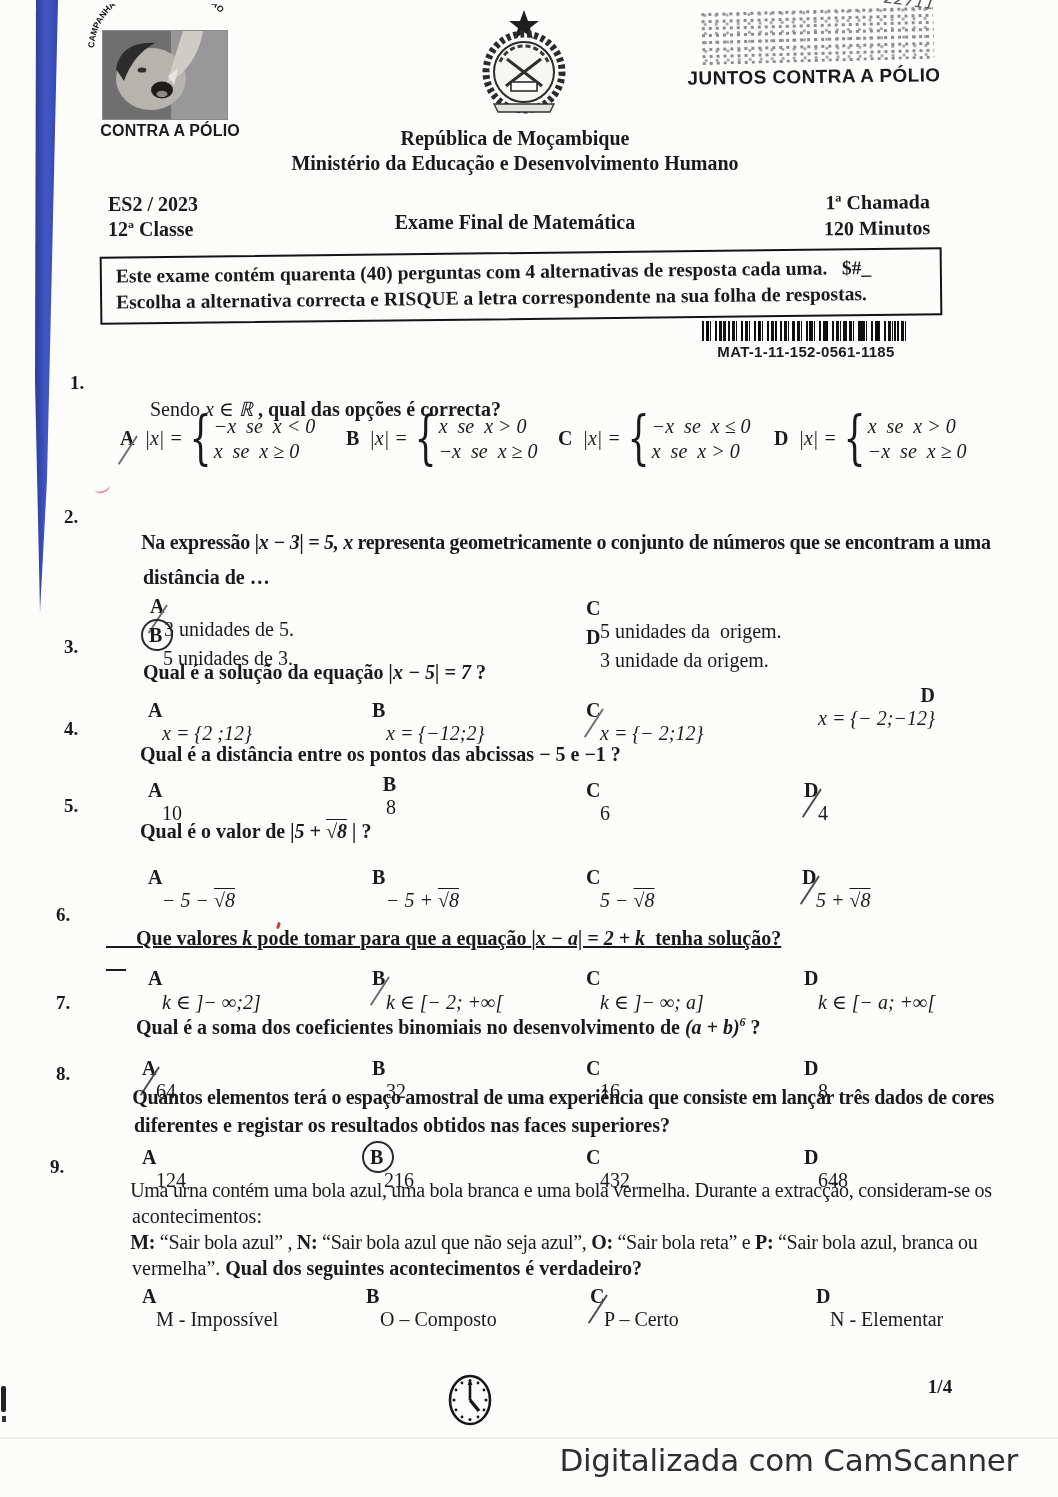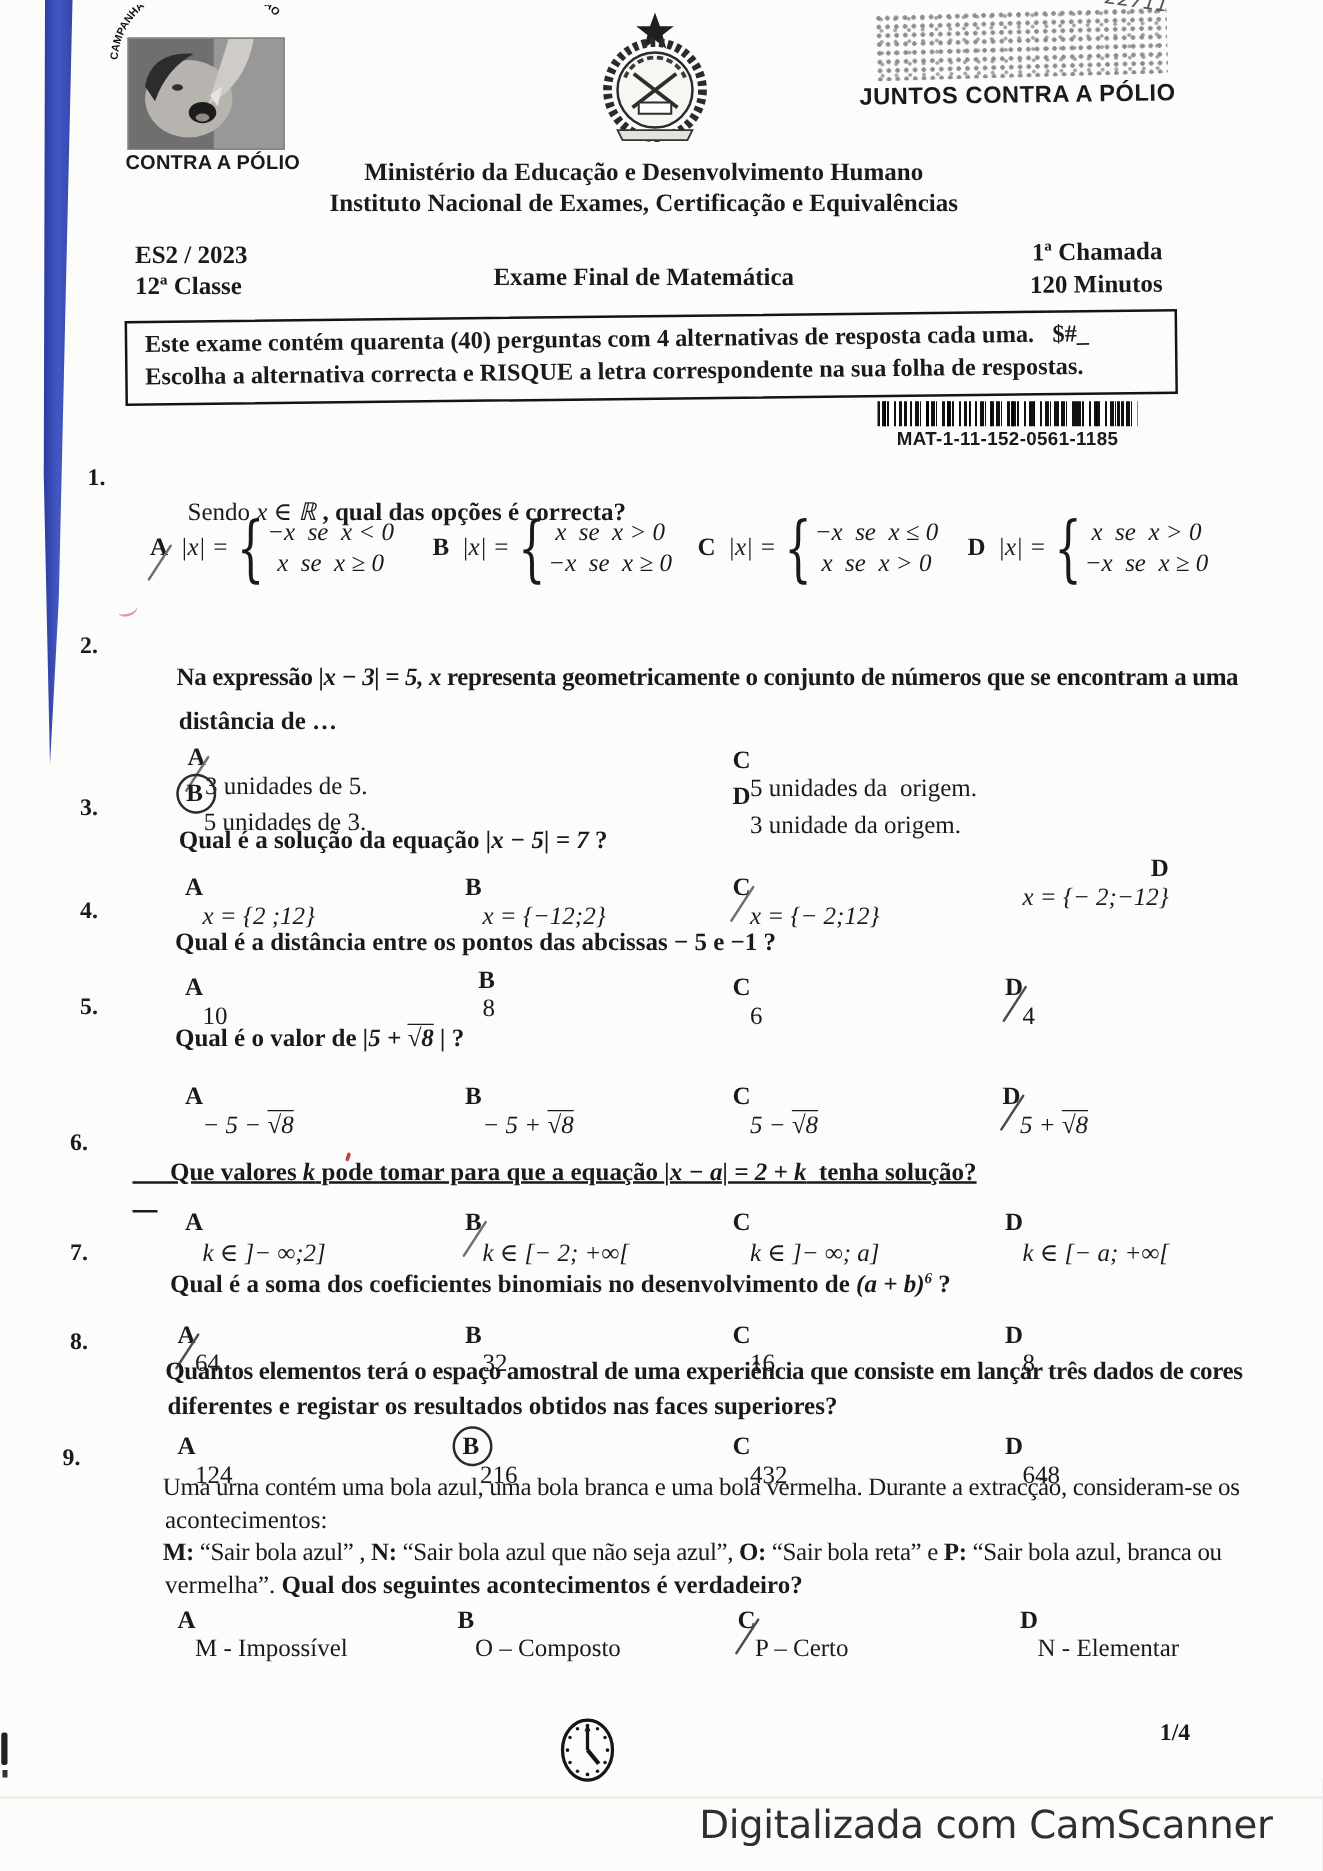--- a/index.html
+++ b/index.html
@@ -52,21 +52,21 @@
   .slash{position:absolute;left:-9px;bottom:-2px;width:34px;height:2.4px;background:#4c4c4c;
          transform:rotate(-57deg);border-radius:2px;}
   .slash.pencil{background:#6e6e6e;}
   .circle{position:absolute;left:-8px;top:-5px;width:28px;height:28px;border:2.3px solid #2b2b2b;
           border-radius:50%;transform:rotate(-5deg);}
   
   .pw{position:absolute;display:flex;align-items:center;}
   .pw .olt{margin-right:10px;}
   .pw-lhs{font-style:italic;font-size:20px;margin-right:4px;}
   .pw-brace{font-family:"DejaVu Serif",serif;font-size:58px;font-weight:200;transform:scaleX(0.6);margin:0 -5px;}
-  .pw-rows{display:flex;flex-direction:column;gap:3px;font-style:italic;font-size:20px;line-height:22px;text-align:center;}
+  .pw-rows{display:flex;flex-direction:column;gap:3px;font-style:italic;font-size:20px;line-height:22px;}
   .pw-rows span{white-space:pre;}
   .sq{text-decoration:overline;text-decoration-thickness:1.4px;}
   sup{font-size:12px;vertical-align:super;}
 
   
   #pink-squiggle{left:94px;top:482px;width:16px;height:9px;border-bottom:2.5px solid #e493ad;
       border-radius:0 0 60% 60%;transform:rotate(-18deg);}
   #red-tick{left:277px;top:922px;width:3px;height:7px;background:#c2403f;border-radius:2px;transform:rotate(18deg);}
   #edge-mark{left:1px;top:1386px;width:5px;height:26px;background:#222;border-radius:2px;}
   #edge-mark2{left:2px;top:1416px;width:4px;height:6px;background:#333;}
@@ -126,22 +126,22 @@
     <line x1="73" y1="49" x2="38" y2="76" stroke="#2e2e2e" stroke-width="3"></line>
     <rect x="43" y="72" width="26" height="9" fill="#ffffff" stroke="#2e2e2e" stroke-width="1.6"></rect>
     <polygon points="26,94 86,94 82,102 30,102" fill="#e2e2de" stroke="#333" stroke-width="1.4"></polygon>
   </svg>
 
   <div id="halftone" class="abs"></div>
   <div id="slogan" class="abs">JUNTOS CONTRA A PÓLIO</div>
   <div id="hand-corner" class="abs">22711</div>
 
   <div id="inst-block" class="abs">
+    <div>República de Moçambique</div>
     <div>Ministério da Educação e Desenvolvimento Humano</div>
-    <div>Instituto Nacional de Exames, Certificação e Equivalências</div>
   </div>
   <div id="exam-meta-left" class="abs">
     <div>ES2 / 2023</div>
     <div>12ª Classe</div>
   </div>
   <div id="exam-title" class="abs">Exame Final de Matemática</div>
   <div id="exam-meta-right" class="abs">
     <div>1ª Chamada</div>
     <div>120 Minutos</div>
   </div>

